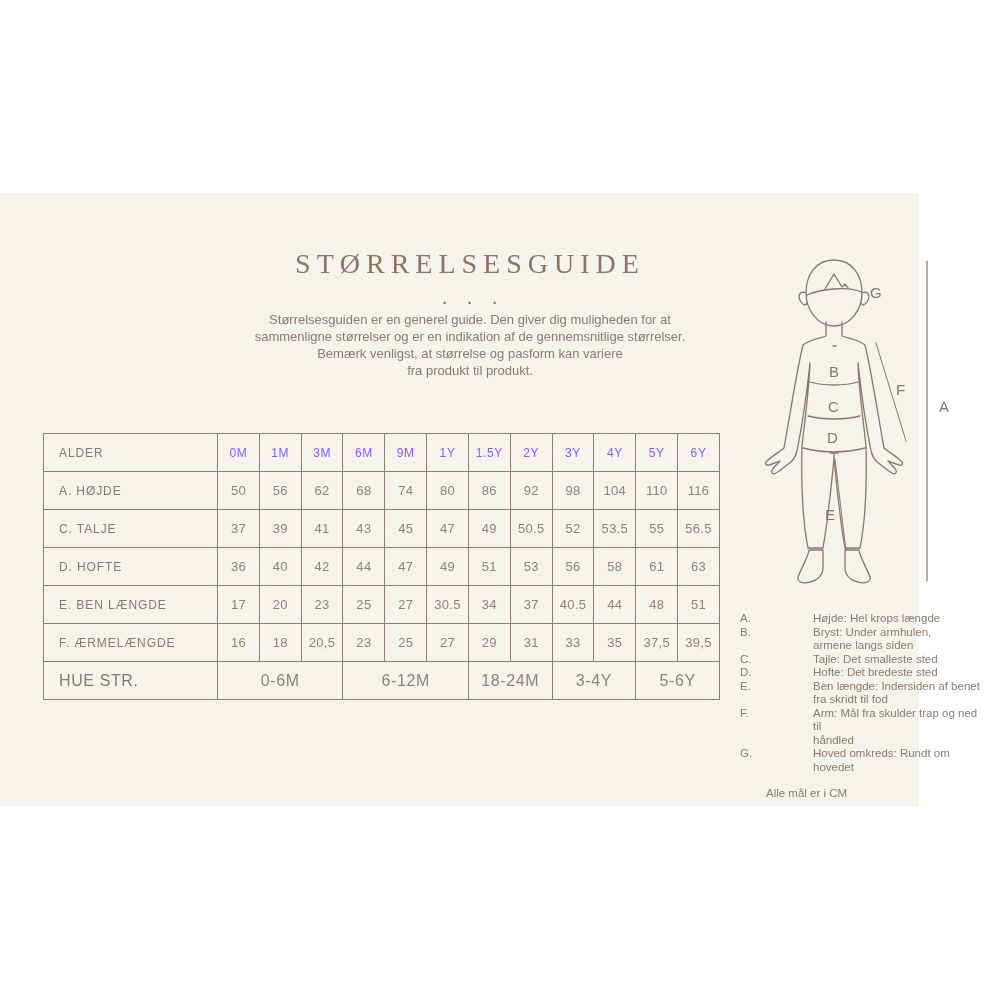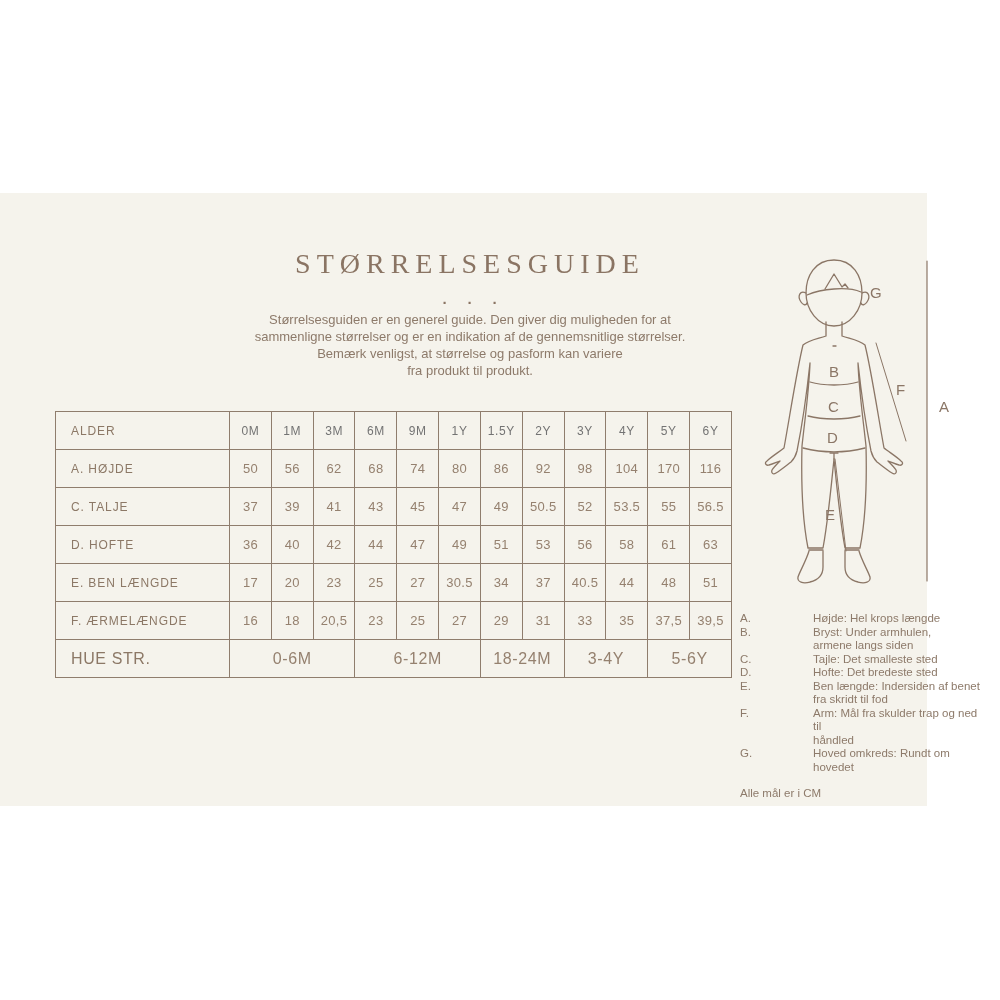--- a/index.html
+++ b/index.html
@@ -5,68 +5,67 @@
   html,body { margin:0; padding:0; }
   body {
     width:1000px; height:1000px; position:relative;
     background:#ffffff;
     font-family:"Liberation Sans", sans-serif;
     overflow:hidden;
   }
   .panel {
     position:absolute; left:0; top:193px; width:919px; height:613px;
     background:#f5f3ec;
-    padding-left:8px;
   }
   
   .title-block { position:absolute; left:130px; top:55px; width:680px; text-align:center; }
   .guide-title {
     font-family:"Liberation Serif", serif;
     font-size:28px; font-weight:400; letter-spacing:6px;
     color:#8a7463; margin:0;
   }
   .dots {
     margin-top:14px; font-size:15px; font-weight:bold;
     letter-spacing:20px; color:#8a7463; text-indent:20px;
   }
   .intro {
     margin-top:0; font-size:13px; line-height:17px;
     color:#8d7a6a; white-space:pre-line;
   }
   
-  .size-table-wrap { position:absolute; left:43px; top:218px;margin-left:12px; }
+  .size-table-wrap { position:absolute; left:43px; top:240px; }
   table.size-table { border-collapse:collapse; table-layout:fixed; width:677px; }
   table.size-table col.c-label { width:174px; }
   table.size-table th, table.size-table td {
     border:1px solid #8f7d6d; height:37px; padding:0;
     text-align:center; font-weight:400;
     font-size:13px; color:#95816f; letter-spacing:0.3px;
   }
   table.size-table .lbl {
     text-align:left; padding-left:15px;
     font-size:12px; letter-spacing:0.9px; color:#8c7866;
   }
-  table.size-table thead th { font-size:12px; letter-spacing:0.6px; color:#737373; }
+  table.size-table thead th { font-size:12px; letter-spacing:0.6px; color:#8b5cf6; }
   table.size-table tr.hue td { font-size:16px; letter-spacing:0.6px; }
   
   .figure { position:absolute; left:743px; top:50px; width:220px; height:350px; }
   .figure svg { display:block; }
   .figure text {
     font-family:"Liberation Sans", sans-serif;
     font-size:15px; fill:#8b7666;
   }
   
   .legend {
     position:absolute; left:740px; top:419px; width:248px;
     font-size:11.5px; line-height:13.5px; color:#8d7a6a;
   }
   .legend-item { display:flex; }
   .legend-letter { flex:0 0 26px; }
   .legend-text { white-space:pre-line;margin-left:47px; }
-  .legend-note { margin-top:13px; }
+  .legend-note { margin-top:13px; margin-left:26px; }
 </style>
 </head>
 <body>
 
 <div class="panel">
 
   <div class="title-block">
     <h1 class="guide-title">STØRRELSESGUIDE</h1>
     <div class="dots">···</div>
     <p class="intro">Størrelsesguiden er en generel guide. Den giver dig muligheden for at
@@ -104,21 +103,21 @@
             <td>50</td>
             <td>56</td>
             <td>62</td>
             <td>68</td>
             <td>74</td>
             <td>80</td>
             <td>86</td>
             <td>92</td>
             <td>98</td>
             <td>104</td>
-            <td>170</td>
+            <td>110</td>
             <td>116</td>
           </tr>
         <tr>
             <td class="lbl">C. TALJE</td>
             <td>37</td>
             <td>39</td>
             <td>41</td>
             <td>43</td>
             <td>45</td>
             <td>47</td>

